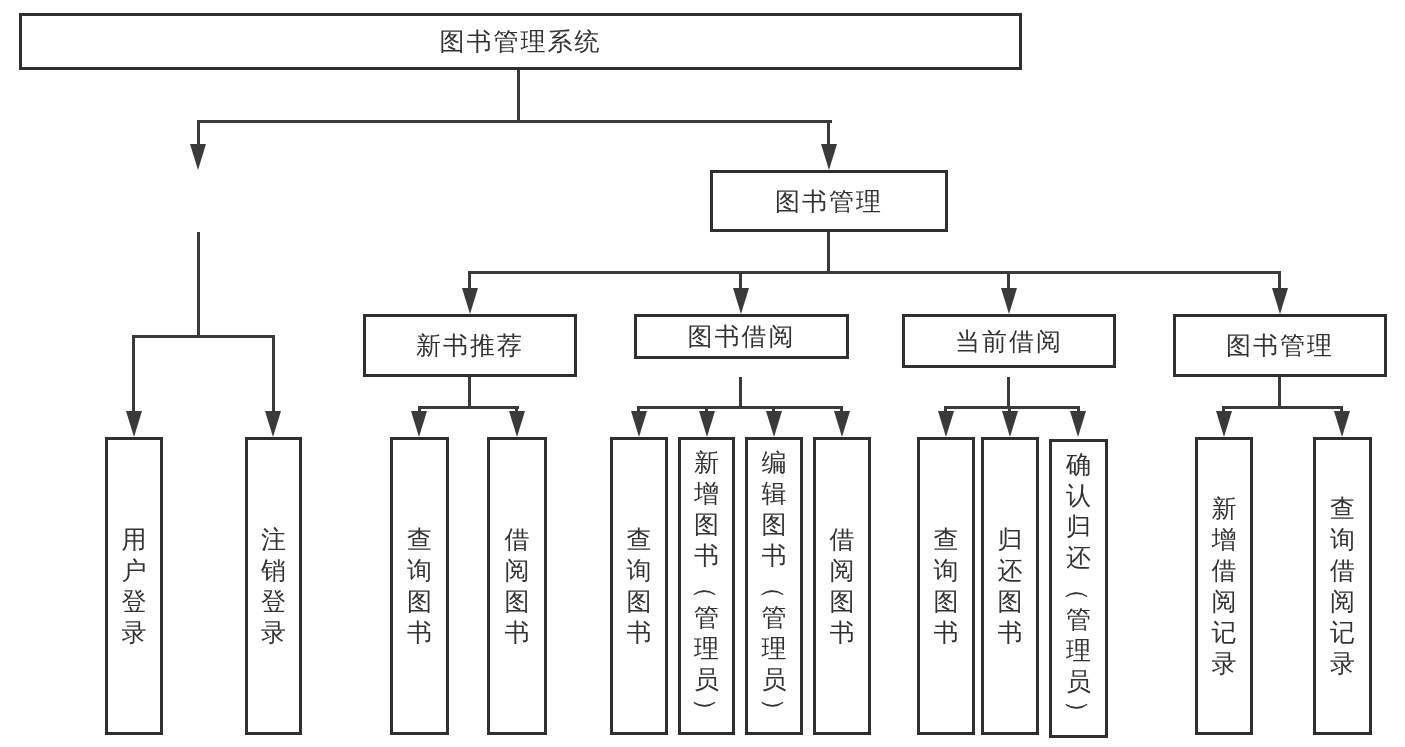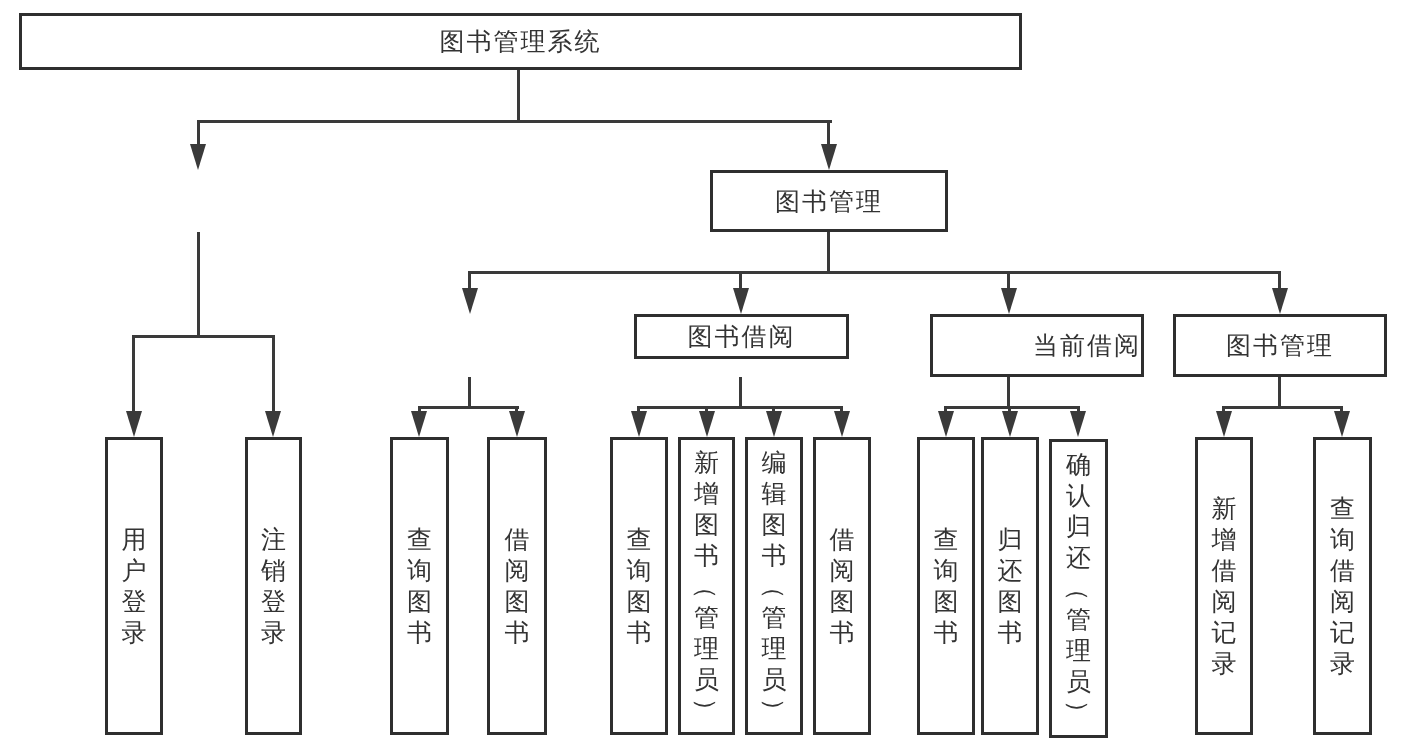--- a/index.html
+++ b/index.html
@@ -61,24 +61,27 @@
   <div class="cline" style="left:468px;top:271px;width:813px;height:3px;"></div>
   <div class="cline" style="left:468px;top:271px;width:3px;height:20px;"></div>
   <div class="ahead" style="left:462px;top:288px;"></div>
   <div class="cline" style="left:739px;top:271px;width:3px;height:20px;"></div>
   <div class="ahead" style="left:733px;top:288px;"></div>
   <div class="cline" style="left:1007px;top:271px;width:3px;height:20px;"></div>
   <div class="ahead" style="left:1001px;top:288px;"></div>
   <div class="cline" style="left:1278px;top:271px;width:3px;height:20px;"></div>
   <div class="ahead" style="left:1272px;top:288px;"></div>
 
+  <div class="node" style="left:363px;top:314px;width:214px;height:63px;">
+    <span class="label">新书推荐</span>
+  </div>
   <div class="node" style="left:634px;top:314px;width:215px;height:45px;">
     <span class="label">图书借阅</span>
   </div>
-  <div class="node" style="left:930px;top:314px;width:214px;height:63px;justify-content:flex-end;">
+  <div class="node" style="left:902px;top:314px;width:214px;height:54px;">
     <span class="label">当前借阅</span>
   </div>
   <div class="node" style="left:1173px;top:314px;width:214px;height:63px;">
     <span class="label">图书管理</span>
   </div>
 
   <div class="cline" style="left:468px;top:377px;width:3px;height:31px;"></div>
   <div class="cline" style="left:418px;top:406px;width:101px;height:3px;"></div>
   <div class="cline" style="left:418px;top:406px;width:3px;height:12px;"></div>
   <div class="ahead" style="left:411px;top:411px;"></div>

